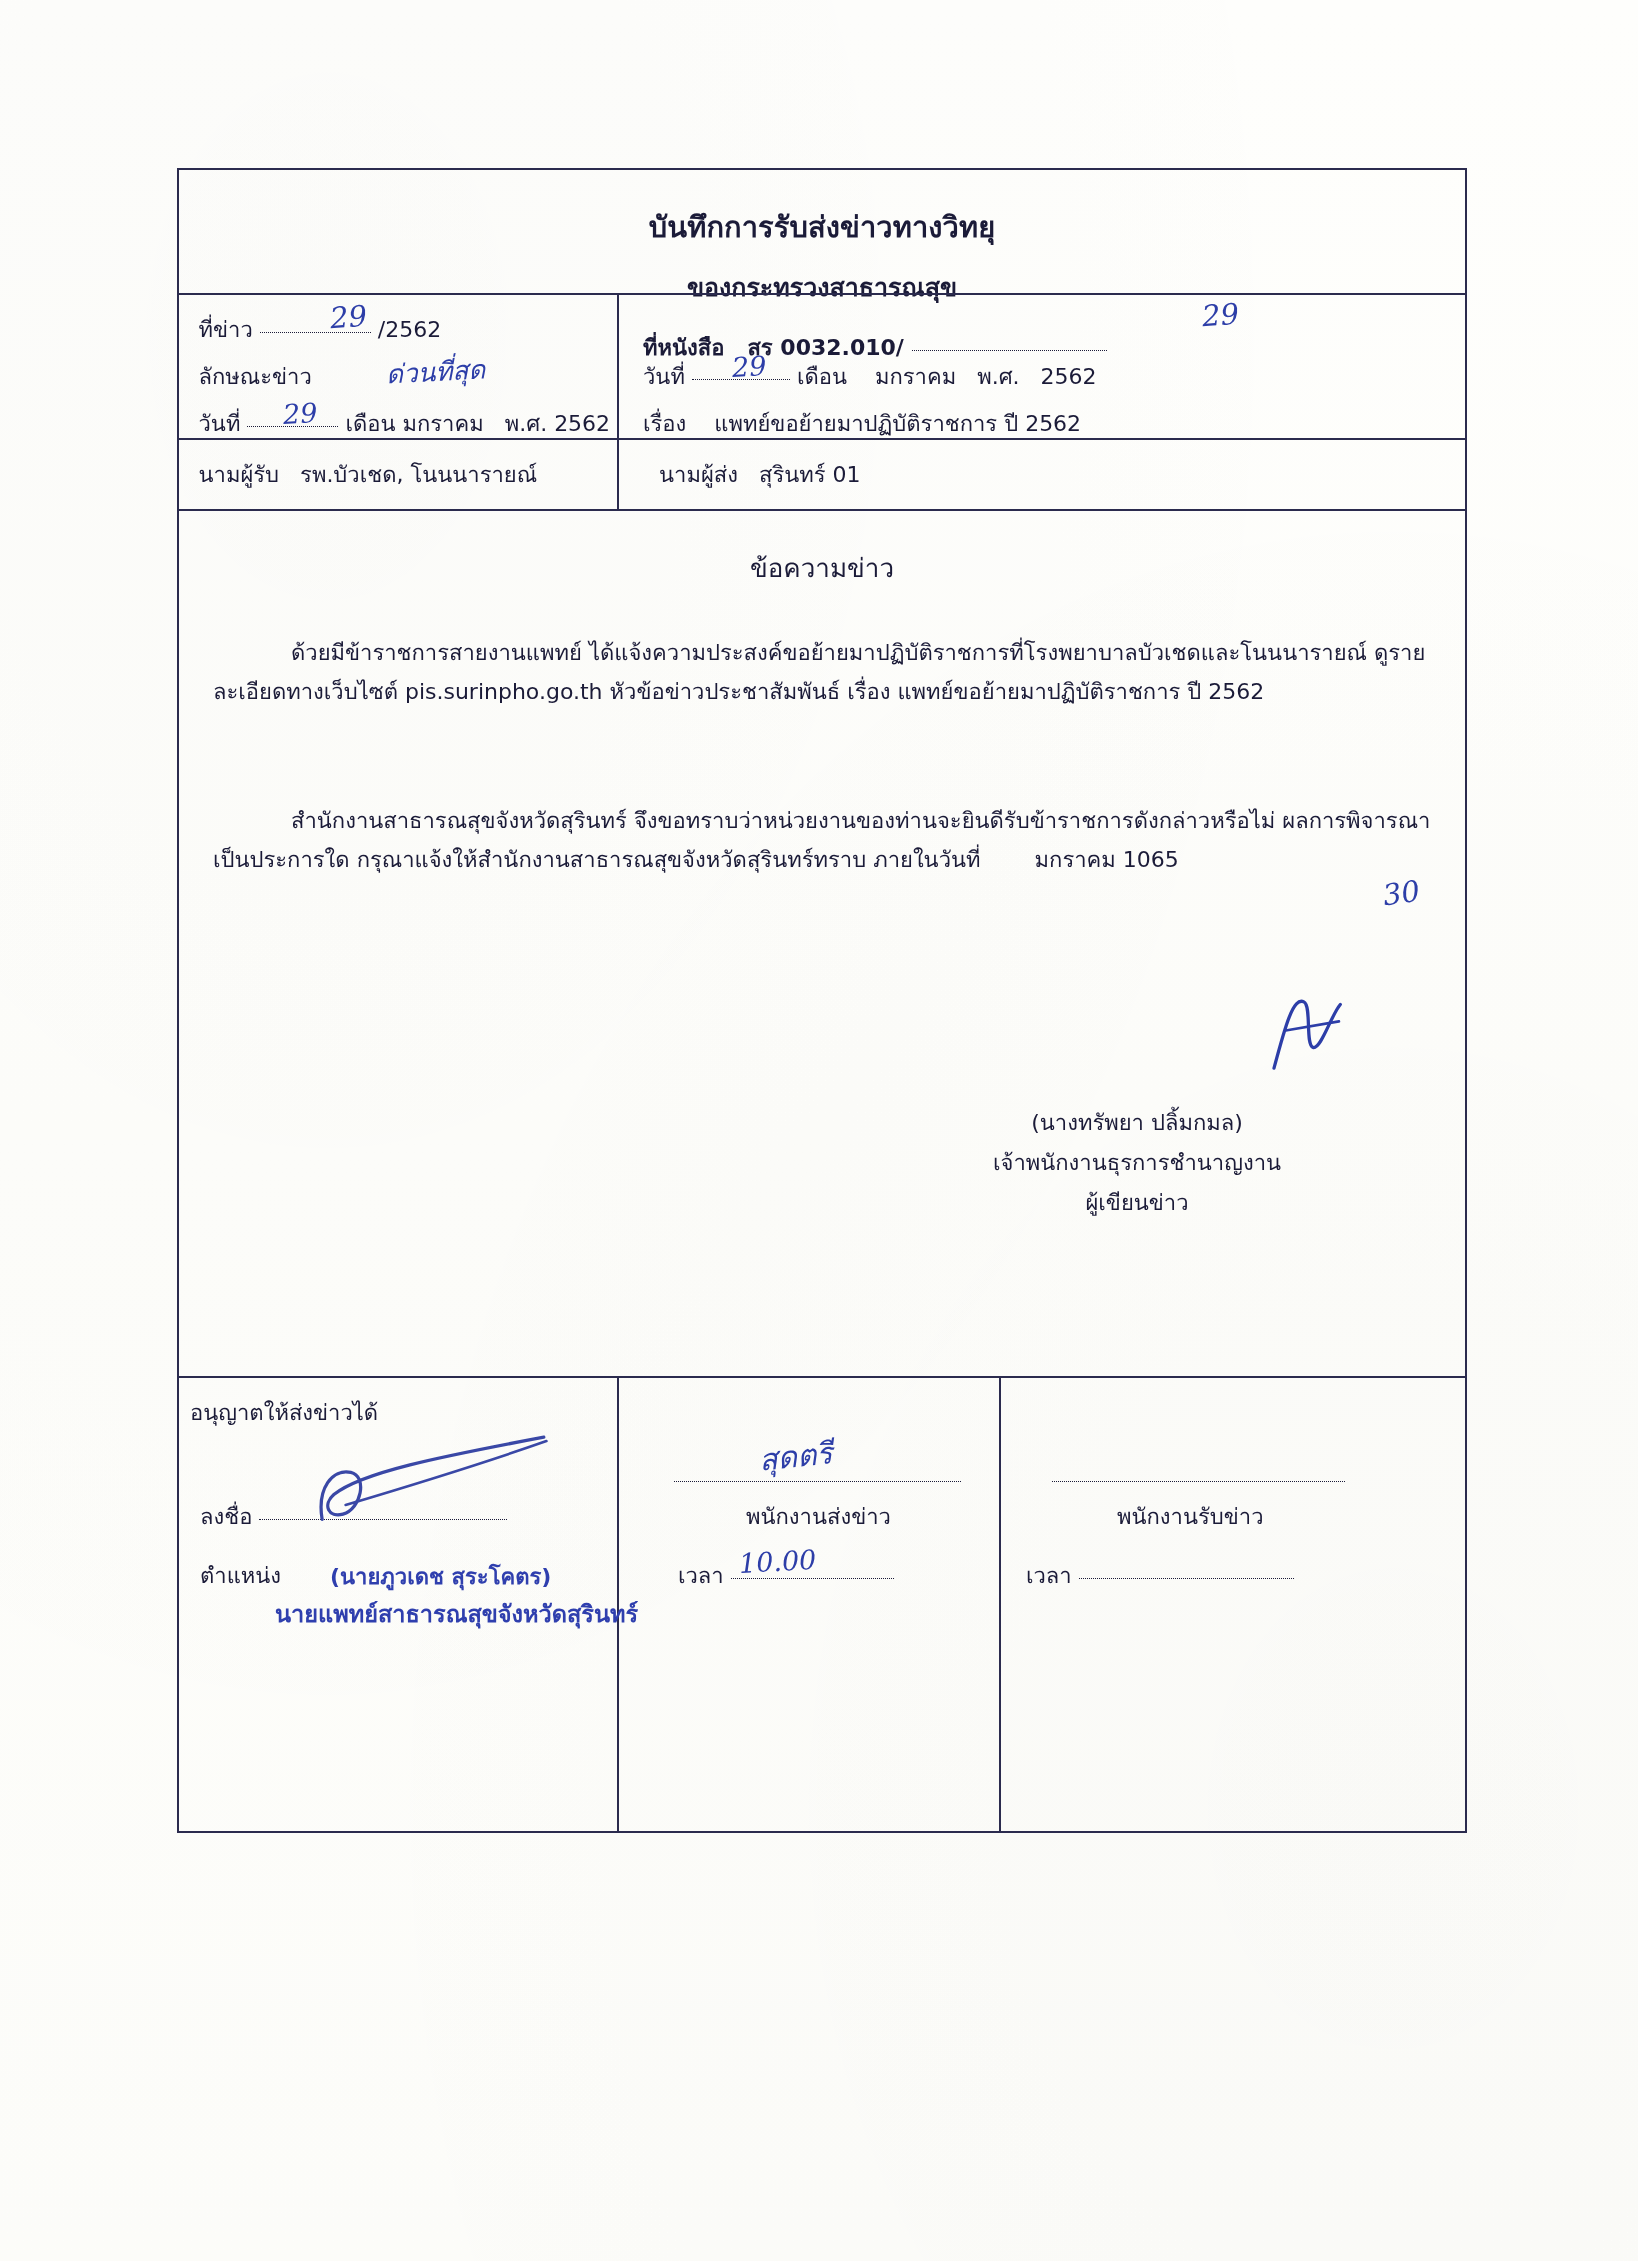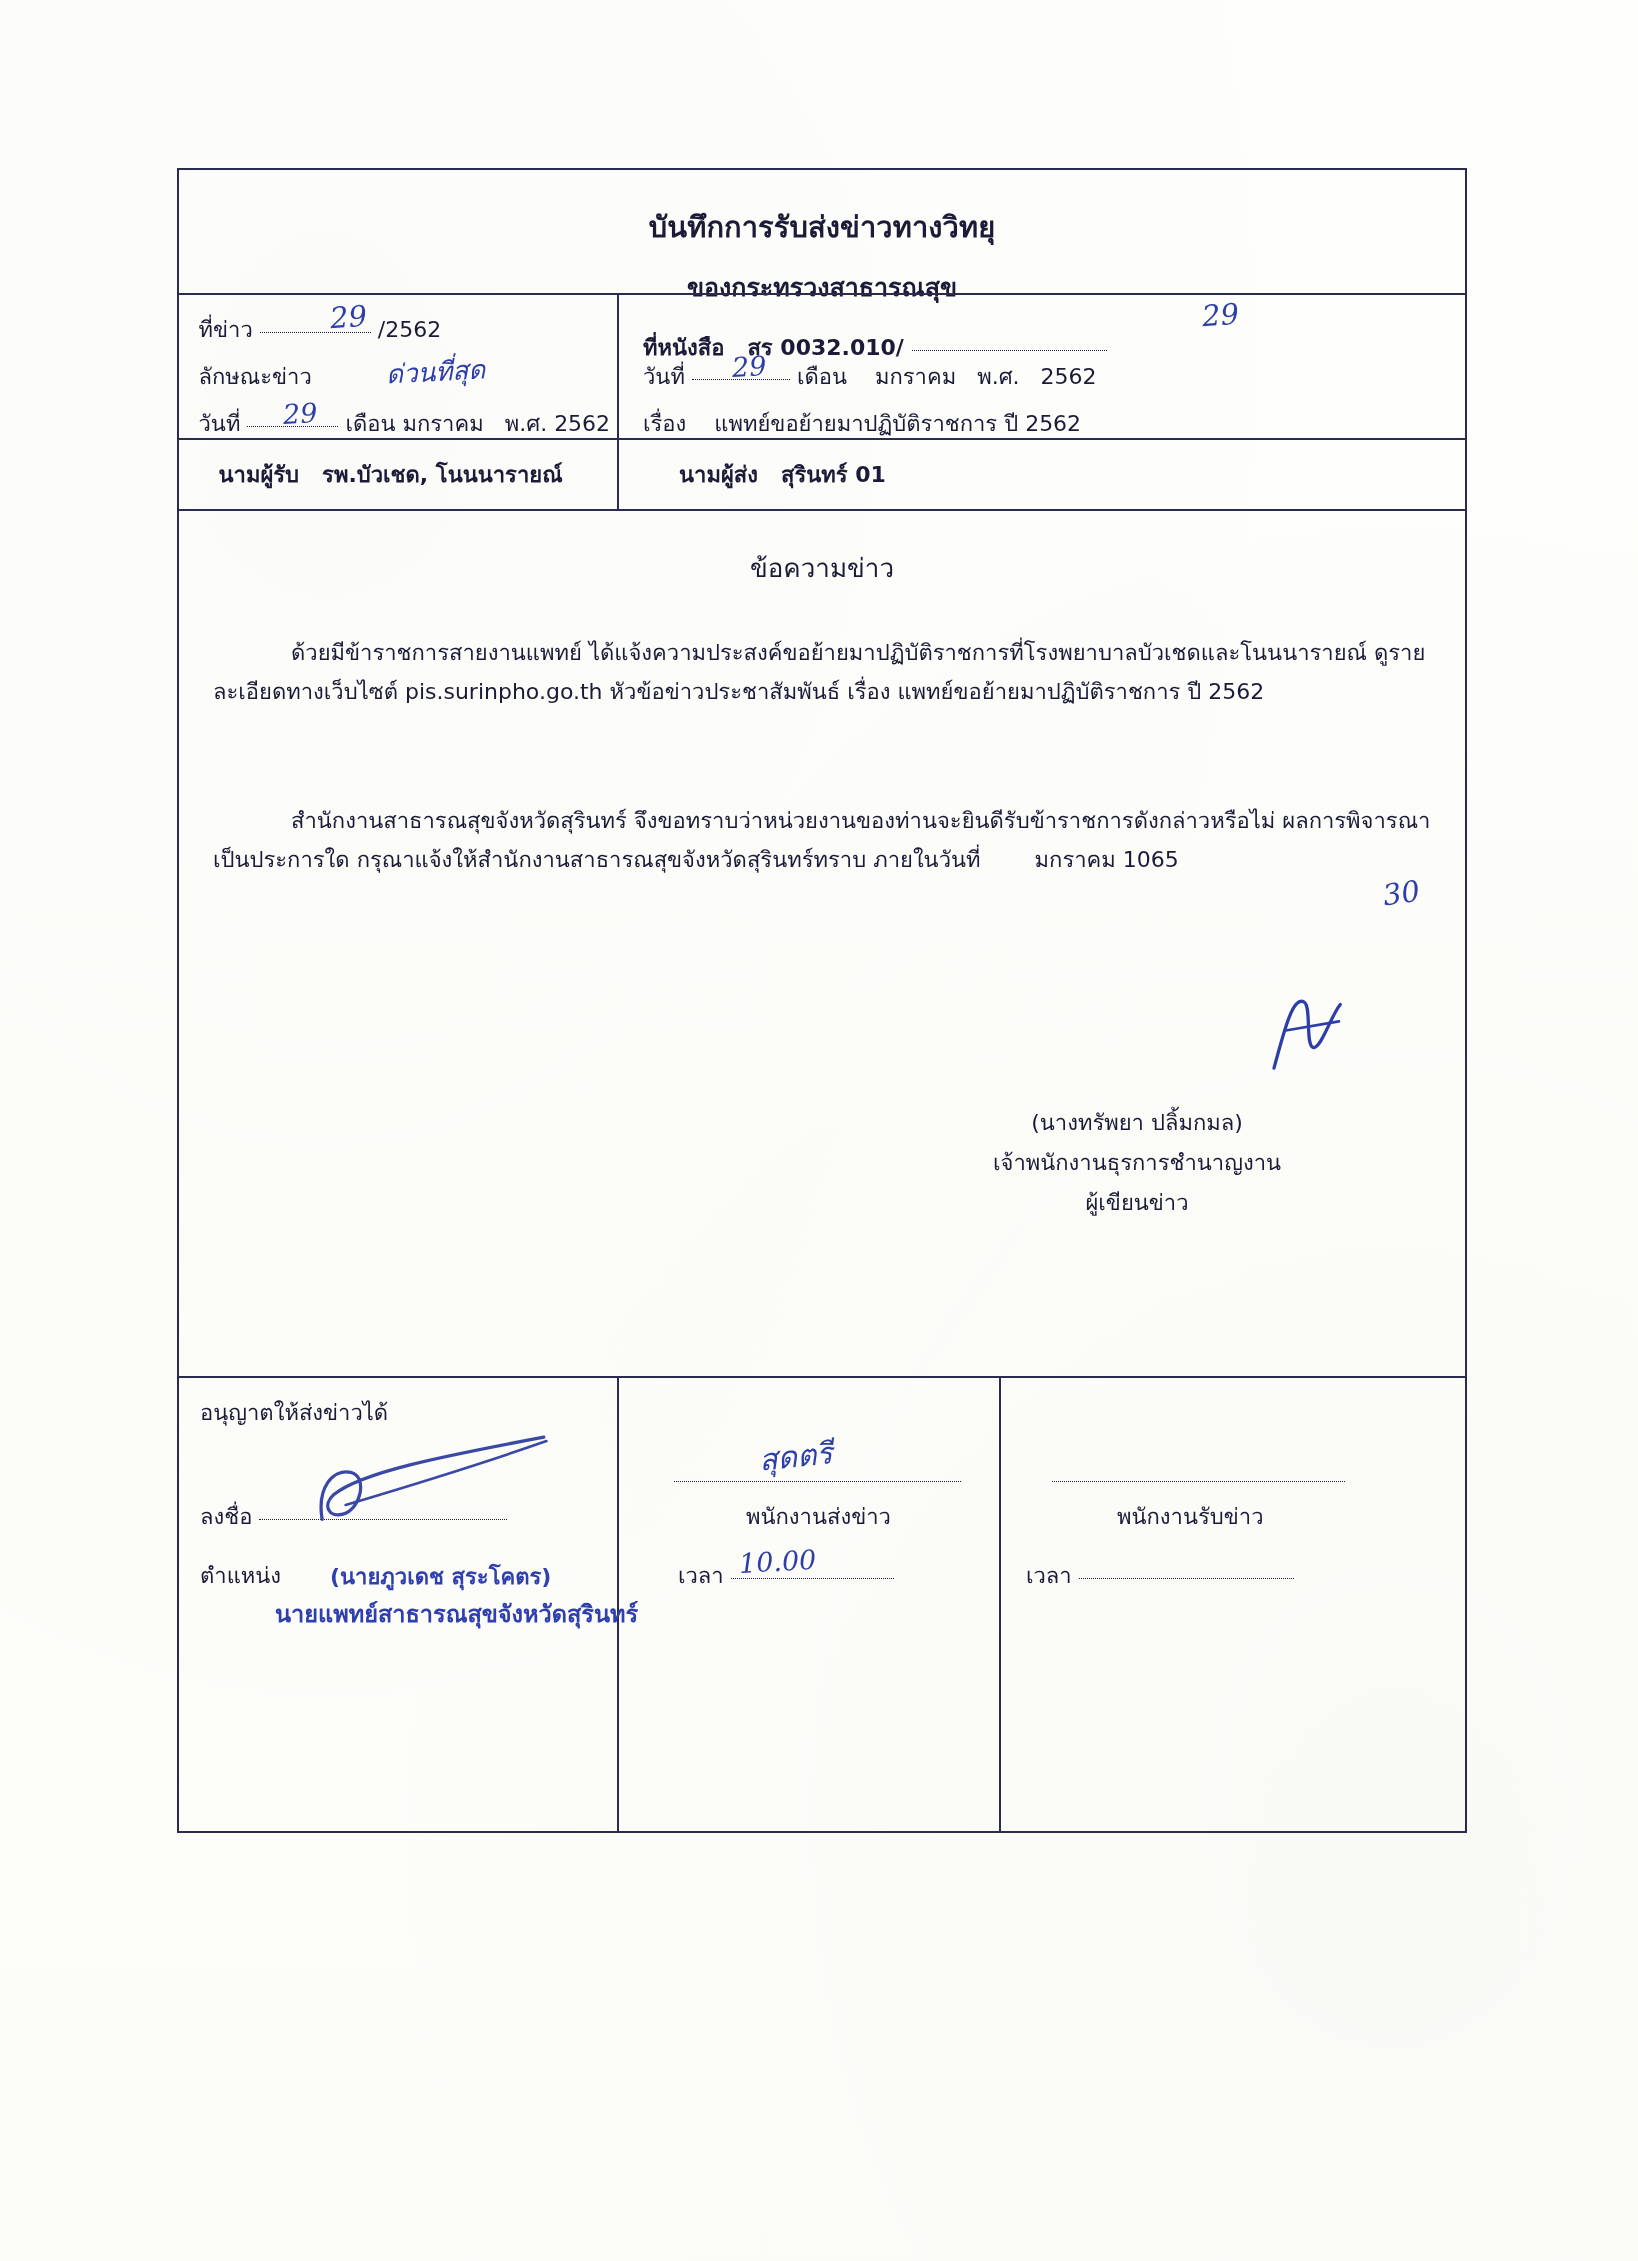--- a/index.html
+++ b/index.html
@@ -73,21 +73,21 @@
     border-left: 2px solid #2b2b4e;
   }
 
   
   .cell {
     position: absolute;
     font-size: 22px;
     color: #1b1b38;
     white-space: nowrap;
   }
-  .cell.bold { font-weight: bold; margin-left: 20px; }
+  .cell.bold { font-weight: normal; }
 
   .dots {
     display: inline-block;
     border-bottom: 1.3px dotted #1b1b38;
     position: relative;
     top: -3.9px;
   }
 
   
   .hand {
@@ -248,21 +248,21 @@
       <path d="M40,128 C58,60 70,18 86,26 C98,32 88,92 100,96 C112,100 128,46 142,30" fill="none" stroke="#2d3ea8" stroke-width="5" stroke-linecap="round"></path>
       <path d="M58,70 L140,56" fill="none" stroke="#2d3ea8" stroke-width="4" stroke-linecap="round"></path>
     </svg>
 
     <div class="sign-block" style="left:717px; top:894px; width:482px;">
       <div>(นางทรัพยา  ปลิ้มกมล)</div>
       <div>เจ้าพนักงานธุรการชำนาญงาน</div>
       <div>ผู้เขียนข่าว</div>
     </div>
 
-    <div class="footer-label" style="left:21px; top:1225px;">อนุญาตให้ส่งข่าวได้</div>
+    <div class="footer-label" style="left:11px; top:1225px;">อนุญาตให้ส่งข่าวได้</div>
 
     <div class="footer-label" style="left:21px; top:1329px;">
       <span>ลงชื่อ</span>
       <span class="dots" style="width:248px;"></span>
     </div>
 
     <svg class="sig-svg" style="left:104px; top:1258px;" width="313" height="124" viewBox="0 0 480 190">
       <path d="M60,140 C52,92 76,62 104,68 C130,74 120,124 92,132 C70,138 60,118 78,102 C120,68 240,44 400,14" fill="none" stroke="#3a48a6" stroke-width="5" stroke-linecap="round"></path>
       <path d="M96,118 C170,96 290,60 404,20" fill="none" stroke="#3a48a6" stroke-width="4" stroke-linecap="round"></path>
     </svg>

